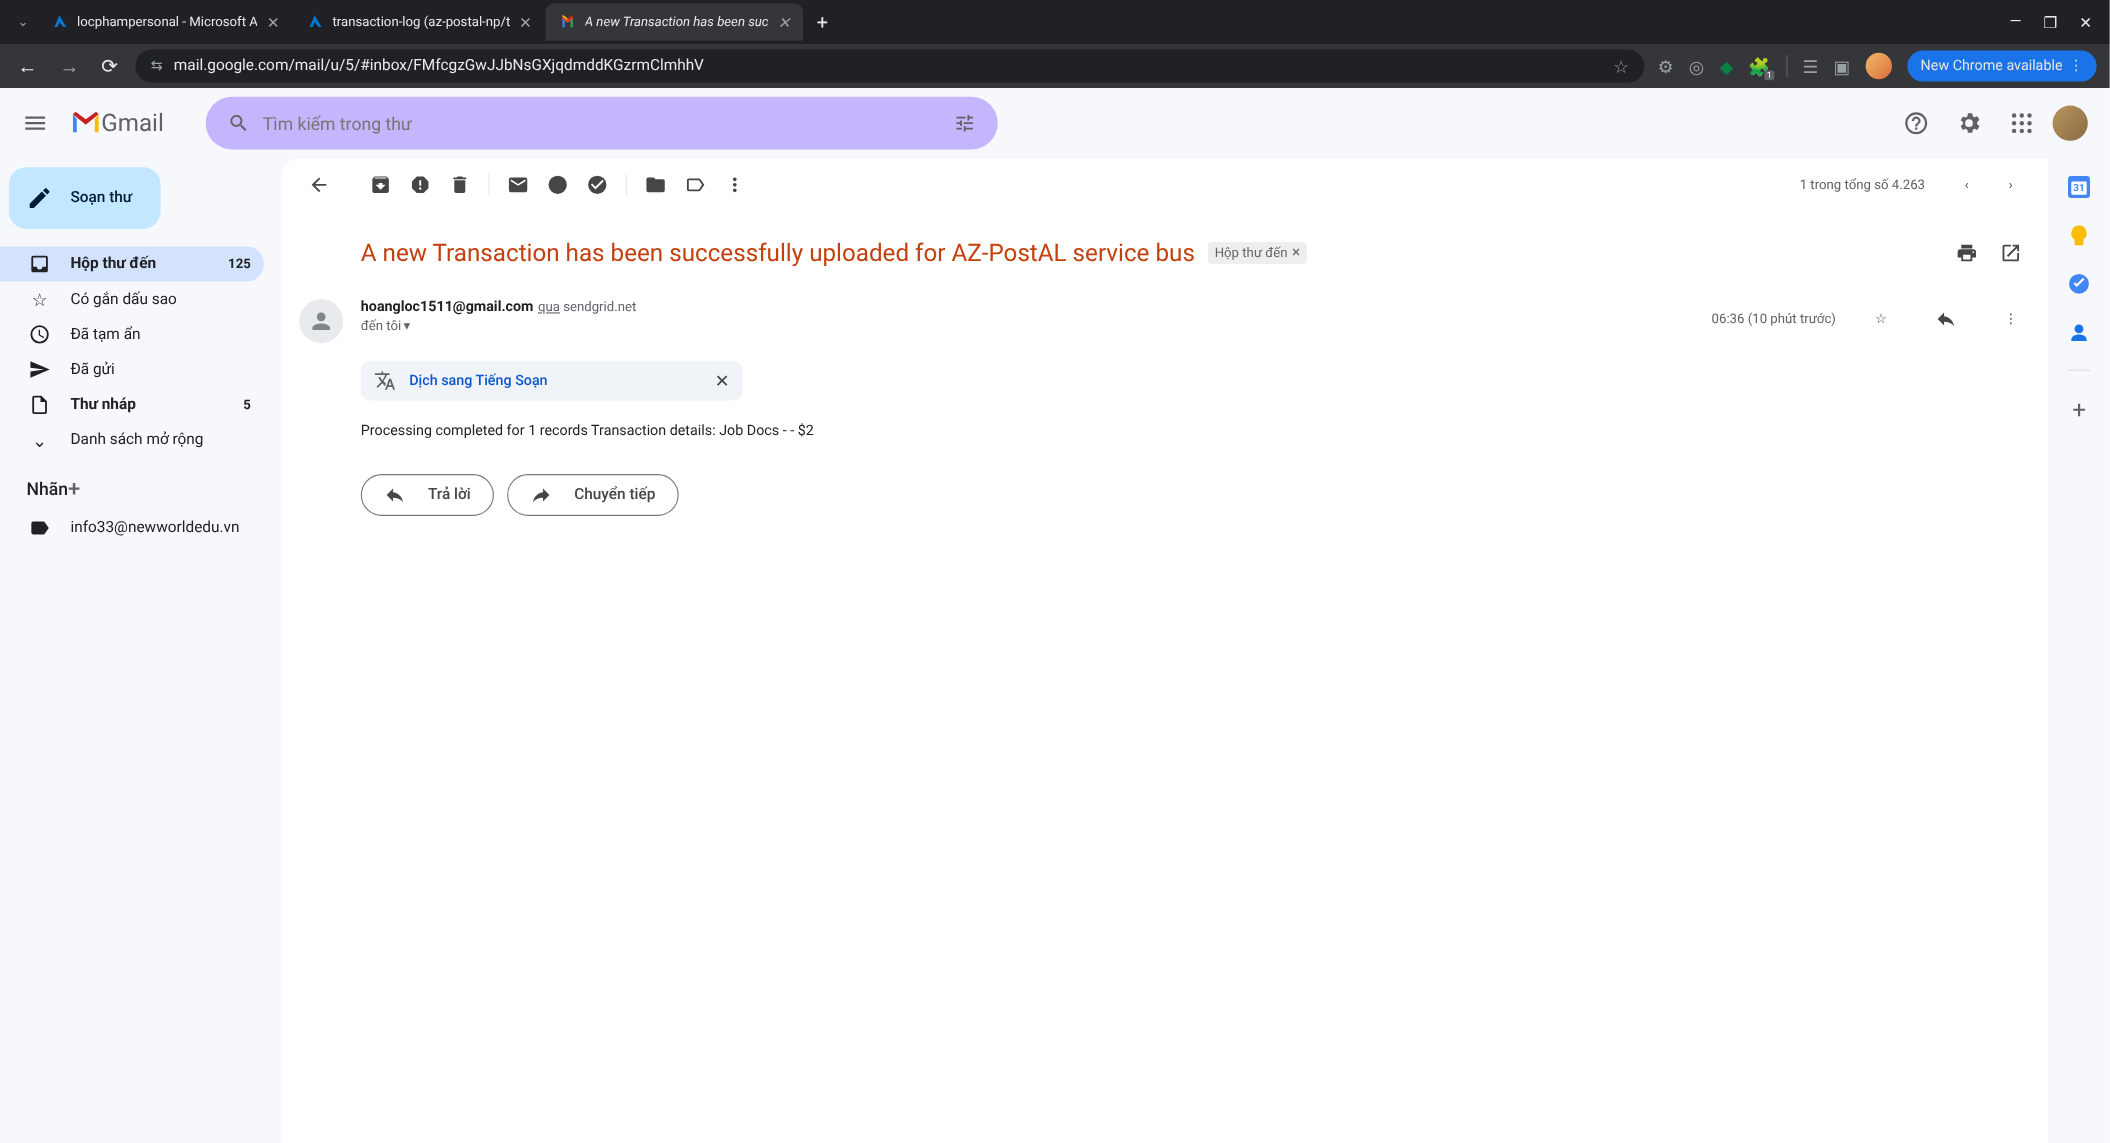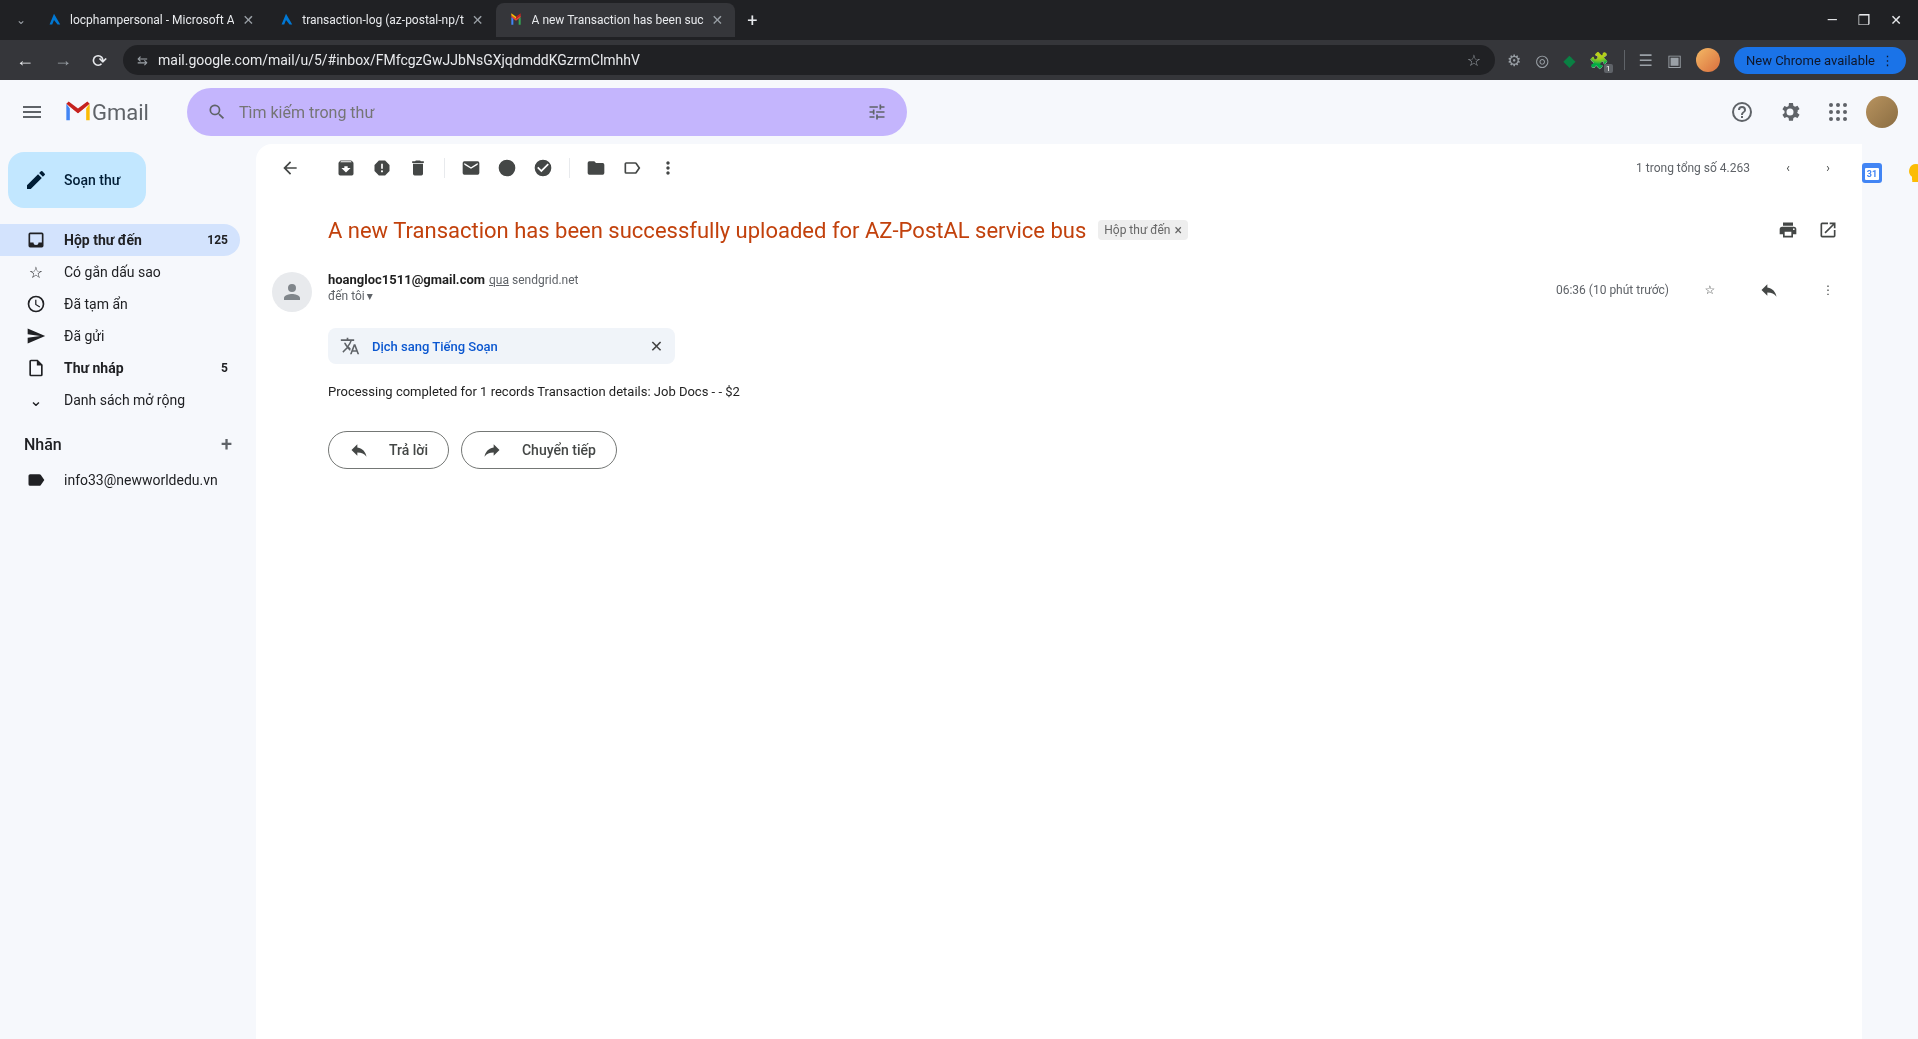--- a/index.html
+++ b/index.html
@@ -2,41 +2,41 @@
 <html><head>
 <meta charset="utf-8">
 <style>
 * { margin: 0; padding: 0; box-sizing: border-box; font-family: 'Google Sans', Roboto, Arial, sans-serif; }
 body { background: #fff; overflow: hidden; }
 
 
 .browser-top { background: #202124; height: 40px; display: flex; align-items: center; padding: 0 8px; }
 .tab-dropdown { color: #9aa0a6; padding: 0 8px; cursor: pointer; font-size: 12px; }
 .tab { display: flex; align-items: center; height: 34px; padding: 0 12px; color: #e8eaed; font-size: 12px; border-radius: 8px 8px 0 0; min-width: 200px; max-width: 240px; position: relative; cursor: pointer; }
-.tab.active { background: #35363a; }
+.tab.active { background: #35363a; font-style: italic; }
 .tab-favicon { width: 16px; height: 16px; margin-right: 8px; flex-shrink: 0; }
 .tab-title { overflow: hidden; text-overflow: ellipsis; white-space: nowrap; flex: 1; }
 .tab-close { color: #9aa0a6; margin-left: 8px; font-size: 14px; cursor: pointer; }
 .new-tab { color: #e8eaed; padding: 0 12px; font-size: 18px; cursor: pointer; }
 .window-controls { margin-left: auto; display: flex; gap: 20px; color: #e8eaed; padding-right: 8px; }
 .window-controls span { cursor: pointer; font-size: 14px; }
 
 .browser-bar { background: #35363a; height: 40px; display: flex; align-items: center; padding: 0 12px; gap: 12px; }
 .nav-btn { color: #9aa0a6; cursor: pointer; padding: 4px; font-size: 18px; }
 .nav-btn.active { color: #e8eaed; }
 .url-bar { flex: 1; background: #202124; border-radius: 20px; height: 30px; display: flex; align-items: center; padding: 0 14px; color: #e8eaed; font-size: 14px; }
 .url-icon { color: #9aa0a6; margin-right: 10px; font-size: 13px; }
 .url-text { flex: 1; }
 .url-star { color: #9aa0a6; cursor: pointer; font-size: 16px; }
 .ext-icons { display: flex; gap: 14px; align-items: center; color: #9aa0a6; }
 .ext-icons > * { cursor: pointer; font-size: 16px; }
 .ext-badge { position: relative; display: inline-flex; }
 .ext-badge .b { position: absolute; bottom: -3px; right: -3px; background: #5f6368; color: #fff; font-size: 8px; border-radius: 2px; padding: 0 2px; }
 .divider-v { width: 1px; height: 20px; background: #5f6368; }
-.chrome-update { background: #1a73e8; color: #0f172a; border-radius: 16px; padding: 6px 12px; font-size: 13px; display: flex; align-items: center; gap: 6px; cursor: pointer; }
+.chrome-update { background: #1a73e8; color: #e5e5e5; border-radius: 16px; padding: 6px 12px; font-size: 13px; display: flex; align-items: center; gap: 6px; cursor: pointer; }
 .avatar-small { width: 24px; height: 24px; border-radius: 50%; background: linear-gradient(135deg, #f4b965, #d96e3e); }
 
 
 .gmail-container { display: flex; flex-direction: column; height: calc(100vh - 80px); background: #f6f8fc; }
 .gmail-header { height: 64px; display: flex; align-items: center; padding: 8px; gap: 8px; }
 .menu-btn { padding: 12px; cursor: pointer; color: #5f6368; border-radius: 50%; }
 .gmail-logo { display: flex; align-items: center; gap: 0; font-size: 22px; color: #5f6368; padding-right: 30px; cursor: pointer; }
 .gmail-logo-icon { width: 28px; height: 22px; }
 .search-box { flex: 1; max-width: 720px; background: #c4b5fd; border-radius: 30px; height: 48px; display: flex; align-items: center; padding: 0 8px; }
 .search-icon-btn { padding: 8px 12px; color: #5f6368; cursor: pointer; font-size: 20px; }
@@ -48,21 +48,21 @@
 
 .gmail-body { flex: 1; display: flex; overflow: hidden; }
 .sidebar { width: 256px; padding: 8px 0; display: flex; flex-direction: column; }
 .compose-btn { margin: 0 8px 16px; background: #c2e7ff; border: none; border-radius: 16px; height: 56px; padding: 0 24px 0 16px; display: flex; align-items: center; gap: 16px; font-size: 14px; font-weight: 500; color: #001d35; cursor: pointer; width: 138px; }
 .nav-item { display: flex; align-items: center; height: 32px; padding: 0 12px 0 26px; border-radius: 0 16px 16px 0; margin-right: 16px; cursor: pointer; color: #202124; font-size: 14px; gap: 18px; }
 .nav-item.active { background: #d3e3fd; font-weight: 700; }
 .nav-item .icon { width: 20px; text-align: center; color: #202124; font-size: 16px; }
 .nav-item .label { flex: 1; }
 .nav-item .count { font-size: 12px; font-weight: 700; }
 .nav-item.bold { font-weight: 700; }
-.labels-header { display: flex; align-items: center; justify-content: space-between; padding: 16px 24px 8px; font-size: 16px; font-weight: 500; color: #202124; }
+.labels-header { display: flex; align-items: center; padding: 16px 24px 8px; font-size: 16px; font-weight: 500; color: #202124; }
 .labels-header .plus { cursor: pointer; color: #5f6368; font-size: 20px; }
 
 .content { flex: 1; background: #fff; border-radius: 16px 0 0 0; margin-right: 56px; overflow: auto; }
 .toolbar { display: flex; align-items: center; padding: 8px 16px; height: 48px; }
 .tool-btn { padding: 8px; cursor: pointer; color: #444746; border-radius: 50%; width: 36px; height: 36px; display: flex; align-items: center; justify-content: center; }
 .tool-sep { width: 1px; height: 20px; background: #e8eaed; margin: 0 8px; }
 .toolbar-right { margin-left: auto; display: flex; align-items: center; gap: 8px; color: #5f6368; font-size: 12px; }
 .pager { display: flex; gap: 4px; margin-left: 12px; }
 
 .mail-subject-row { display: flex; align-items: center; padding: 20px 16px 8px 72px; }
@@ -83,21 +83,21 @@
 
 .translate-bar { margin: 12px 16px 12px 72px; display: inline-flex; align-items: center; background: #f0f4f9; border-radius: 8px; padding: 8px 12px; gap: 12px; }
 .translate-link { color: #0b57d0; font-size: 13px; cursor: pointer; font-weight: 500; }
 .translate-close { color: #444; cursor: pointer; font-size: 16px; padding-left: 140px; }
 
 .mail-body { padding: 8px 16px 24px 72px; font-size: 13px; color: #222; }
 
 .action-buttons { padding: 8px 16px 24px 72px; display: flex; gap: 12px; }
 .action-btn { border: 1px solid #747775; background: #fff; border-radius: 20px; padding: 8px 20px; display: flex; align-items: center; gap: 20px; font-size: 14px; color: #444746; cursor: pointer; font-weight: 500; }
 
-.side-panel { position: absolute; right: 0; top: 144px; width: 56px; display: flex; flex-direction: row; align-items: center; gap: 24px; padding-top: 16px; }
+.side-panel { position: absolute; right: 0; top: 144px; width: 56px; display: flex; flex-direction: column; align-items: center; gap: 24px; padding-top: 16px; }
 .side-app { width: 20px; height: 20px; cursor: pointer; display: flex; align-items: center; justify-content: center; }
 .side-divider { width: 20px; height: 1px; background: #dadce0; }
 .side-plus { color: #5f6368; font-size: 22px; cursor: pointer; }
 
 svg { display: block; }
 .azure-icon { fill: #0078d4; }
 </style>
 </head>
 <body>
 

